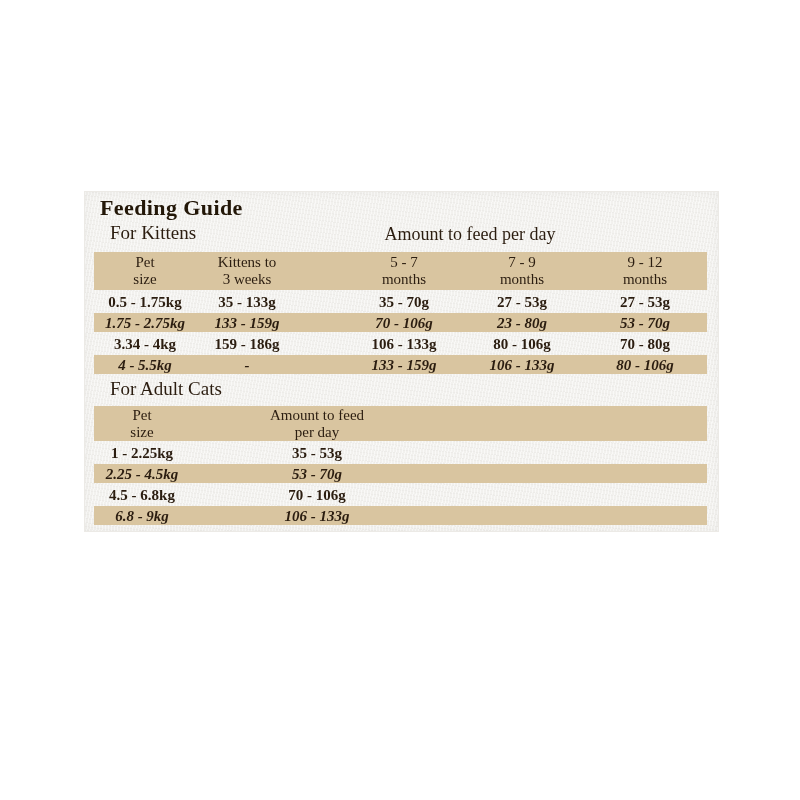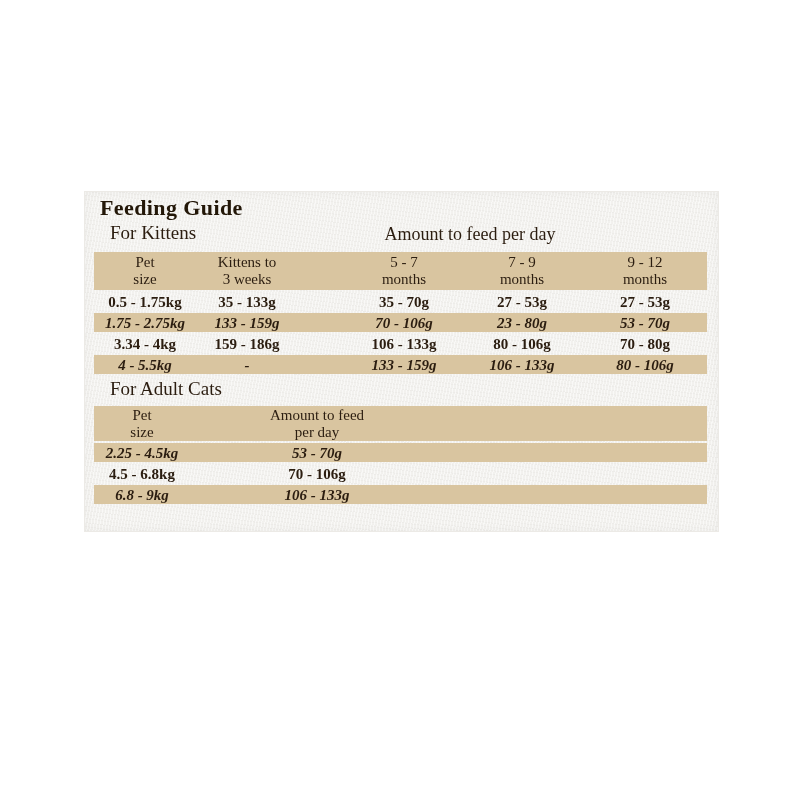--- a/index.html
+++ b/index.html
@@ -169,20 +169,24 @@
       <div class="hcell ac1">
         <div>Pet</div>
         <div>size</div>
       </div>
       <div class="hcell ac2">
         <div>Amount to feed</div>
         <div>per day</div>
       </div>
     </div>
 
+    <div class="trow">
+      <span class="tcell ac1">1 - 2.25kg</span>
+      <span class="tcell ac2">35 - 53g</span>
+    </div>
     <div class="trow tan">
       <span class="tcell ac1">2.25 - 4.5kg</span>
       <span class="tcell ac2">53 - 70g</span>
     </div>
     <div class="trow">
       <span class="tcell ac1">4.5 - 6.8kg</span>
       <span class="tcell ac2">70 - 106g</span>
     </div>
     <div class="trow tan">
       <span class="tcell ac1">6.8 - 9kg</span>

